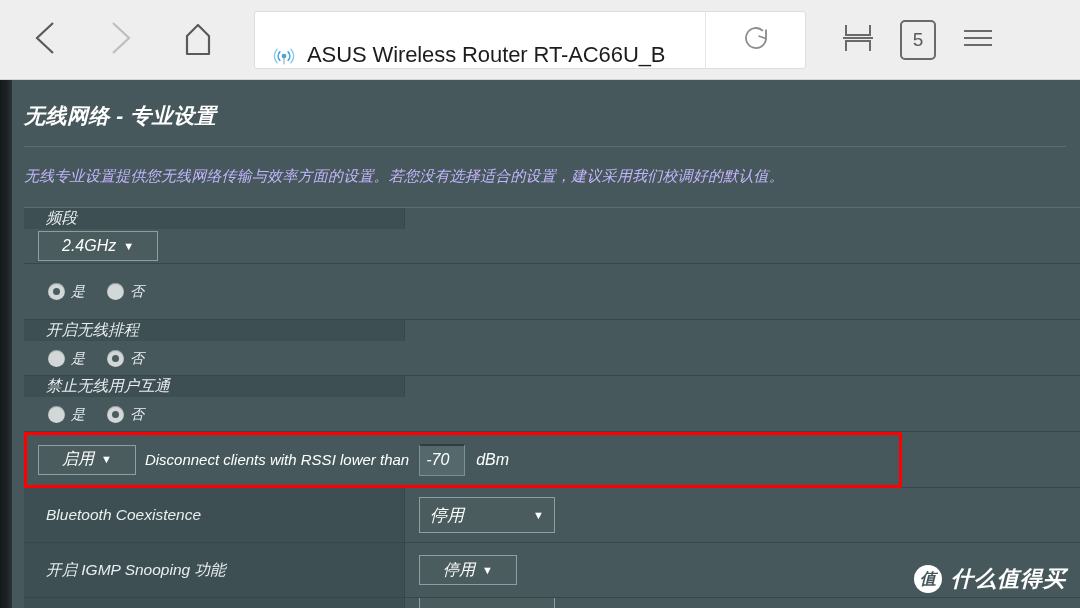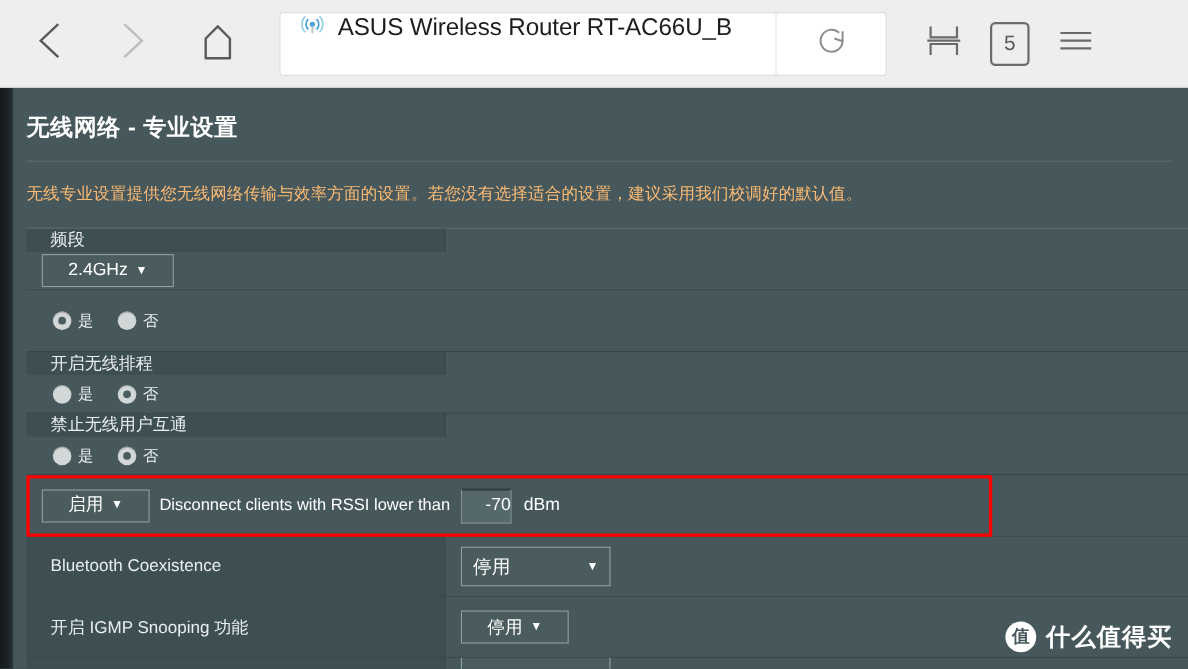--- a/index.html
+++ b/index.html
@@ -44,21 +44,21 @@
     border: 1px solid #dddddd;
     border-radius: 3px;
     display: flex;
     align-items: center;
     box-sizing: border-box;
     flex: none;
   }
   #url-area {
     flex: 1;
     display: flex;
-    align-items: flex-start;
+    align-items: flex-end;
     height: 100%;
     overflow: hidden;
     padding-left: 18px;
     box-sizing: border-box;
   }
   #wifi-icon { flex: none; display:flex; align-items:center; }
   #url-text {
     margin-left: 12px;
     font-size: 22px;
     color: #1d1d1d;
@@ -115,20 +115,21 @@
     width: 12px;
     height: 528px;
     background: linear-gradient(to right, #15191b 0%, #1c2224 55%, #2b3437 100%);
   }
   #content {
     position: absolute;
     left: 12px; top: 0;
     width: 1068px;
     height: 528px;
     background: #46585b;
+    font-style: italic;
   }
 
   #page-title {
     position: absolute;
     left: 12px;
     top: 22px;
     font-size: 21px;
     font-weight: bold;
     color: #ffffff;
     letter-spacing: 0.5px;
@@ -139,21 +140,21 @@
     top: 66px;
     width: 1042px;
     height: 1px;
     background: #5c6e71;
   }
   #page-desc {
     position: absolute;
     left: 12px;
     top: 87px;
     font-size: 15px;
-    color: #fdba74;
+    color: #c4b5fd;
     letter-spacing: 0.2px;
   }
 
   
   #settings-table {
     position: absolute;
     left: 12px;
     top: 127px;
     width: 1056px;
     border-top: 1px solid #5c6e71;
@@ -263,21 +264,21 @@
     margin-left: 10px;
     width: 46px;
     height: 32px;
     background: #55686b;
     border: 1px solid #7e9093;
     border-top: 2px solid #2e3d40;
     color: #ffffff;
     font-size: 16px;
     display: flex;
     align-items: center;
-    padding-left: 21px;
+    padding-left: 6px;
     box-sizing: border-box;
   }
   #dbm-label {
     margin-left: 11px;
     font-size: 16px;
     color: #ffffff;
   }
 
   .row-partial { height: 18px; overflow: hidden; }
   .partial-dd {

